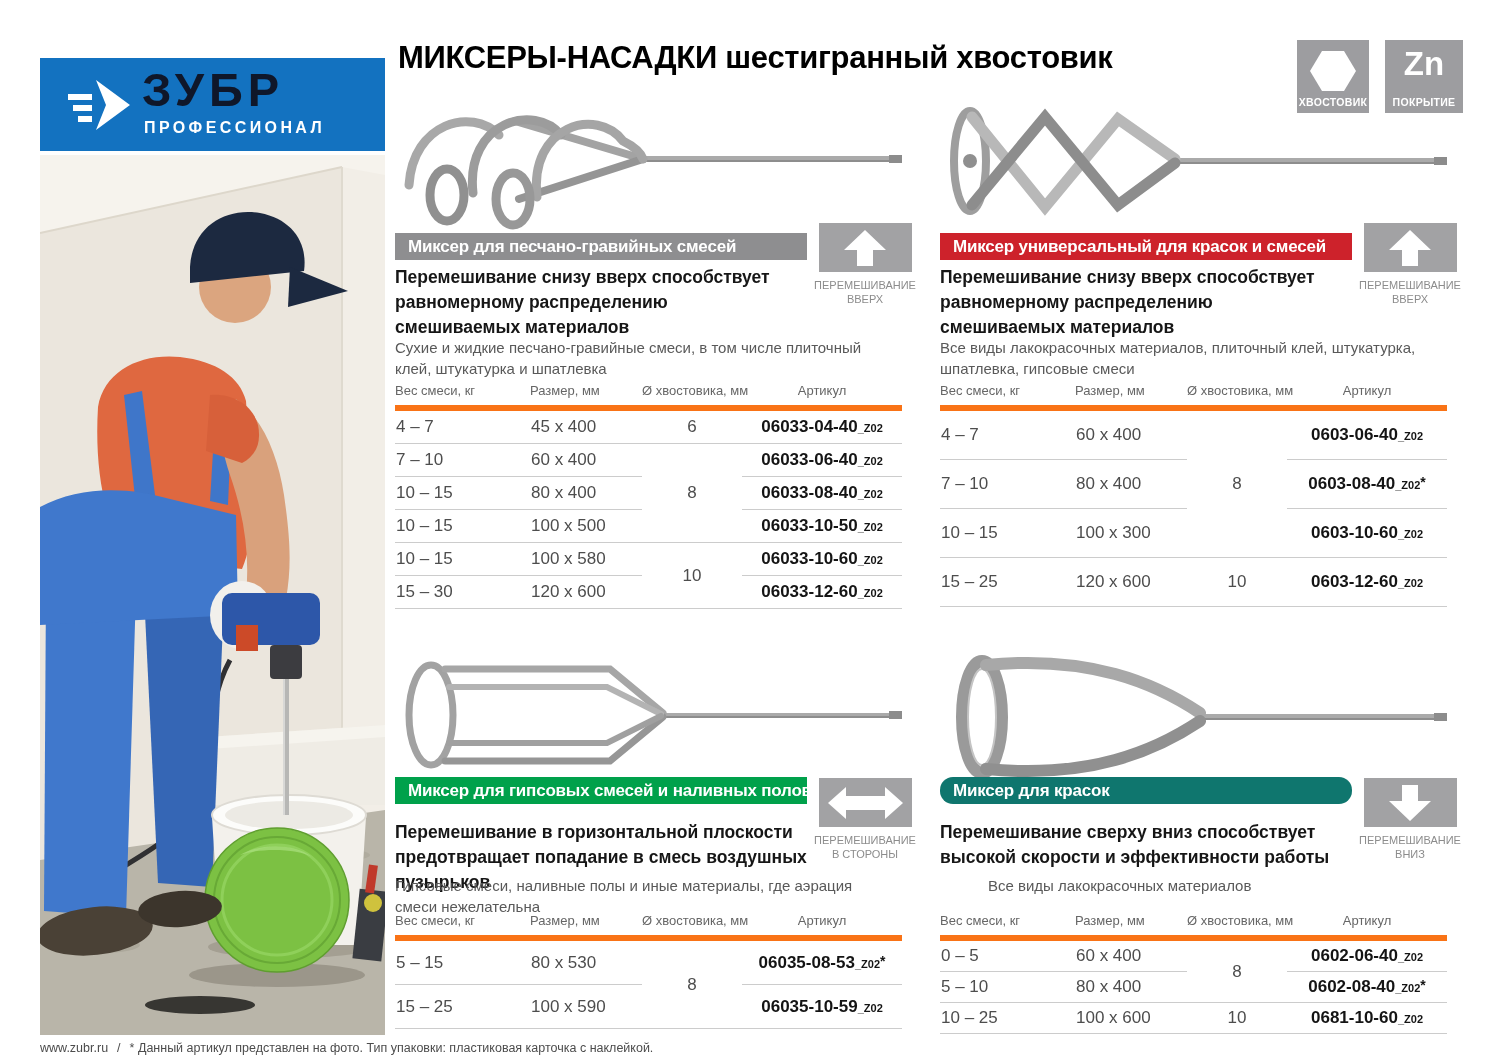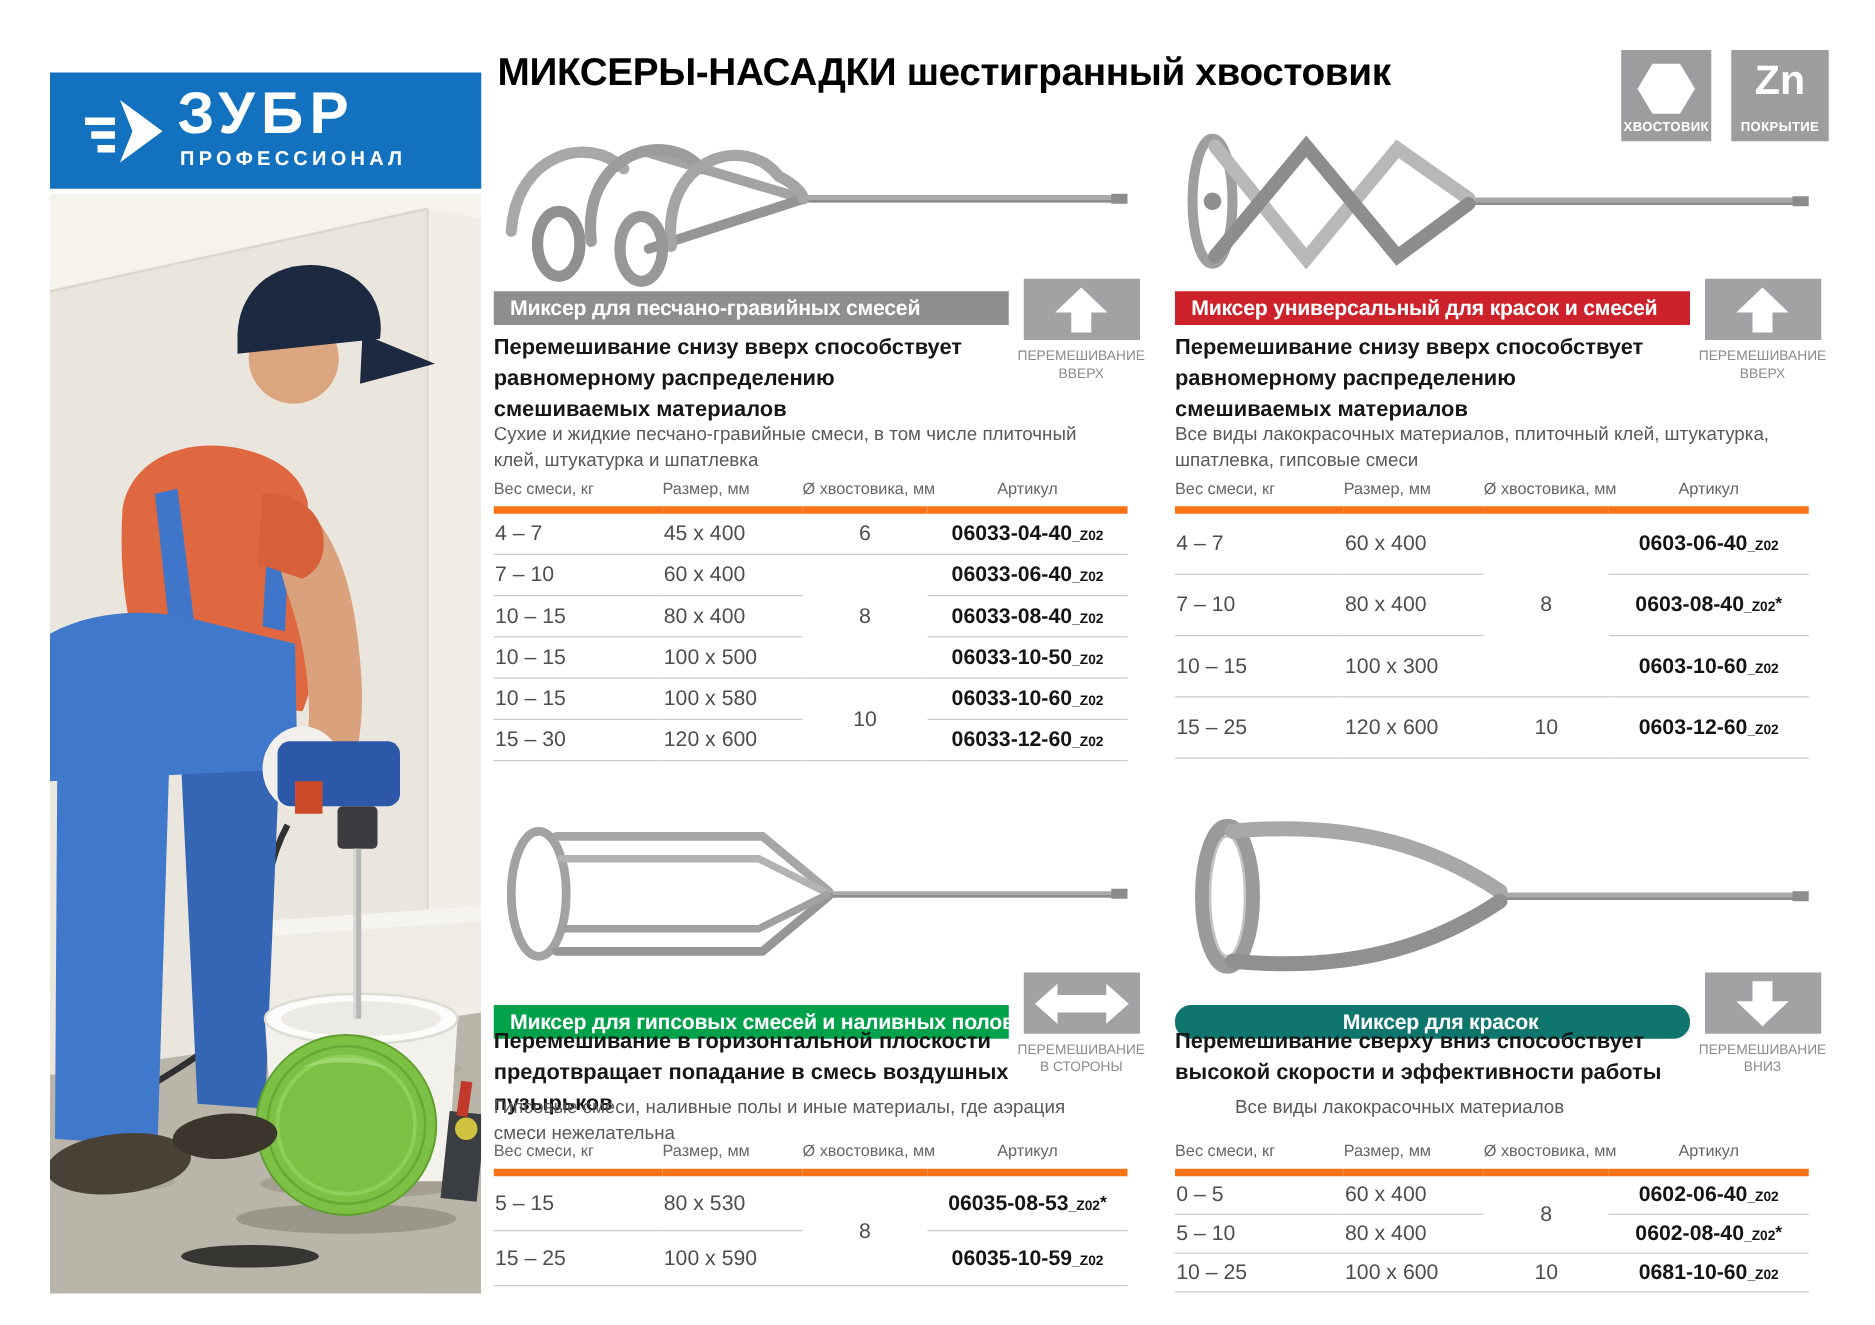--- a/index.html
+++ b/index.html
@@ -2,21 +2,21 @@
 <html><head>
 <meta charset="utf-8">
 <style>
   html,body{margin:0;padding:0;background:#fff;}
   .page{position:relative;width:1500px;height:1060px;background:#fff;overflow:hidden;
         font-family:"Liberation Sans",sans-serif;}
 
   
   .logo{position:absolute;left:40px;top:58px;width:345px;height:93px;background:#1372c0;}
   .logo-icon{position:absolute;left:28px;top:16px;}
-  .logo-name{position:absolute;left:102px;top:4px;font-size:47px;font-weight:bold;color:#ffffff;letter-spacing:5px;}
+  .logo-name{position:absolute;left:102px;top:4px;font-size:47px;font-weight:bold;color:#0f172a;letter-spacing:5px;}
   .logo-tag{position:absolute;left:104px;top:61px;font-size:16px;font-weight:bold;color:#fff;letter-spacing:3.4px;}
 
   
   .title{position:absolute;left:398px;top:40px;font-size:31px;font-weight:bold;color:#000;letter-spacing:-0.3px;white-space:nowrap;}
 
   
   .badge{position:absolute;top:40px;height:73px;background:#9d9da0;color:#fff;text-align:center;}
   .badge-shank{left:1297px;width:72px;text-align:center;}
   .badge-zn{left:1385px;width:78px;}
   .badge-label{position:absolute;bottom:5px;left:0;width:100%;font-size:10.5px;font-weight:bold;letter-spacing:0.3px;}
@@ -25,21 +25,21 @@
   
   .photo{position:absolute;left:40px;top:155px;width:345px;height:880px;overflow:hidden;}
 
   
   .section{position:absolute;width:520px;}
   #s1{left:395px;top:95px;} #s2{left:940px;top:95px;}
   #s3{left:395px;top:655px;} #s4{left:940px;top:655px;}
   .prod{position:absolute;left:0;top:0;}
   .hdr{position:absolute;left:0;width:399px;height:27px;line-height:27px;padding-left:13px;
        color:#fff;font-weight:bold;font-size:17px;letter-spacing:-0.2px;white-space:nowrap;}
-  .top .hdr{top:138px;} .bot .hdr{top:149px;text-align:center;}
+  .top .hdr{top:138px;} .bot .hdr{top:122px;}
   .hdr-gray{background:#8e8e90;} .hdr-red{background:#cd222b;}
   .hdr-green{background:#00a14b;} .hdr-magenta{background:#0f766e;border-radius:13px;}
   .mixbox{position:absolute;left:424px;width:93px;height:49px;background:#a2a2a4;}
   .top .mixbox{top:128px;} .bot .mixbox{top:123px;}
   .mixcap{position:absolute;left:395px;width:150px;text-align:center;font-size:11px;line-height:14px;color:#8c8c8c;}
   .top .mixcap{top:183px;} .bot .mixcap{top:178px;}
   .bold{position:absolute;left:0;font-size:17.5px;line-height:25px;font-weight:bold;color:#161616;}
   .top .bold{top:170px;} .bot .bold{top:165px;}
   .w390{width:390px;} .w470{width:470px;} .w450{width:450px;}
   .desc{position:absolute;left:0;font-size:15px;line-height:21px;color:#595959;}
@@ -417,14 +417,17 @@
         <tr>
           <td class="c1">10 – 25</td>
           <td class="c2">100 x 600</td>
           <td class="c3">10</td>
           <td class="c4"><span>0681-10-60</span><span class="suf">_Z02</span><span class="star"></span></td>
         </tr>
       </tbody>
     </table>
   </div>
 
+  <div class="footer">
+    <span>www.zubr.ru</span><span class="sep">/</span><span>* Данный артикул представлен на фото. Тип упаковки: пластиковая карточка с наклейкой.</span>
+  </div>
 
 </div>
 
 </body></html>

